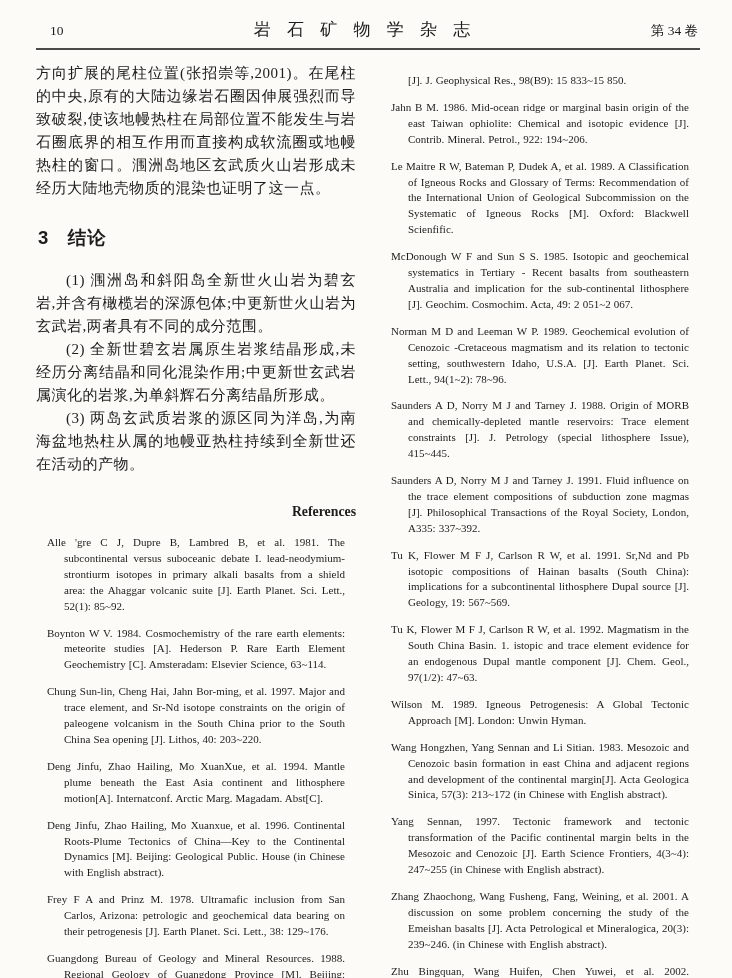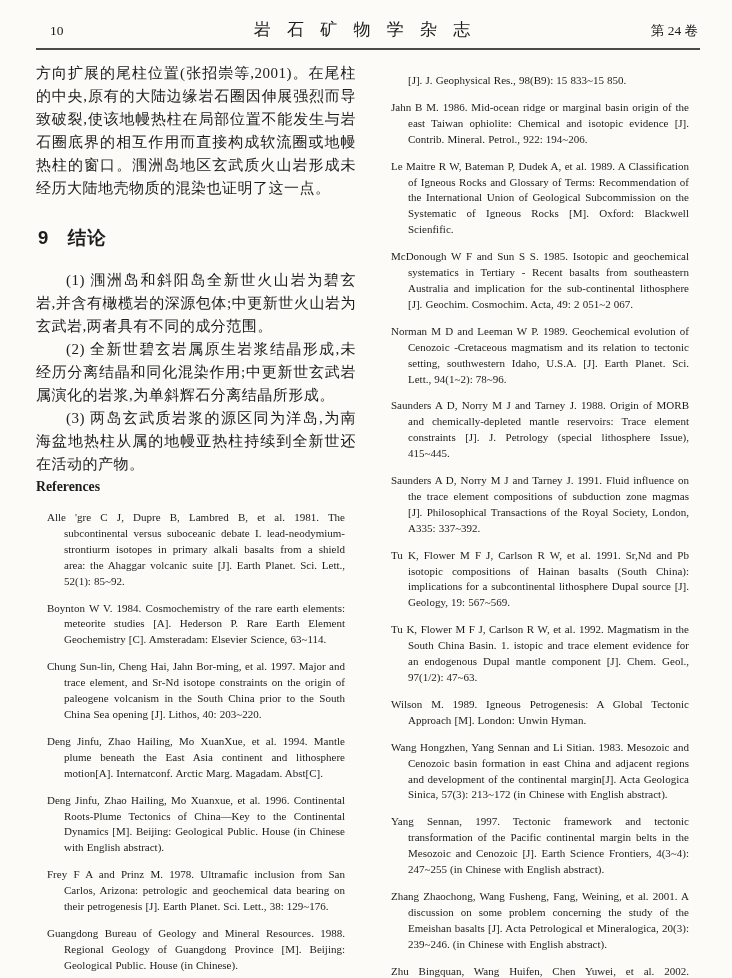--- a/index.html
+++ b/index.html
@@ -68,23 +68,24 @@
   .section-heading {
     margin: 25px 0 19px 2px;
     font-family: "Liberation Sans", sans-serif;
     font-size: 18.5px;
     font-weight: 600;
     letter-spacing: 1px;
     white-space: pre;
   }
   
   .ref-heading {
-    margin: 3px 0 15px 0;
+    margin: 28px 0 15px 0;
     font-size: 13.8px;
     font-weight: 700;
+    text-align: right;
   }
   
   .ref {
     margin: 11px;
     font-size: 11px;
     line-height: 15.9px;
     text-align: justify;
     padding-left: 17px;
     text-indent: -17px;
     word-spacing: 0.4px;
@@ -94,29 +95,29 @@
   }
 </style>
 </head>
 <body>
 
 <div class="page">
 
   <header class="page-header">
     <span class="page-num">10</span>
     <span class="journal-title">岩 石 矿 物 学 杂 志</span>
-    <span class="volume">第 24 卷</span>
+    <span class="volume">第 34 卷</span>
   </header>
 
   <main class="columns">
 
     <section class="col col-left">
       <p class="cn-body">方向扩展的尾柱位置(张招崇等,2001)。在尾柱的中央,原有的大陆边缘岩石圈因伸展强烈而导致破裂,使该地幔热柱在局部位置不能发生与岩石圈底界的相互作用而直接构成软流圈或地幔热柱的窗口。涠洲岛地区玄武质火山岩形成未经历大陆地壳物质的混染也证明了这一点。</p>
 
-      <h2 class="section-heading">9   结论</h2>
+      <h2 class="section-heading">3   结论</h2>
 
       <p class="cn-body indent">(1) 涠洲岛和斜阳岛全新世火山岩为碧玄岩,并含有橄榄岩的深源包体;中更新世火山岩为玄武岩,两者具有不同的成分范围。</p>
       <p class="cn-body indent">(2) 全新世碧玄岩属原生岩浆结晶形成,未经历分离结晶和同化混染作用;中更新世玄武岩属演化的岩浆,为单斜辉石分离结晶所形成。</p>
       <p class="cn-body indent">(3) 两岛玄武质岩浆的源区同为洋岛,为南海盆地热柱从属的地幔亚热柱持续到全新世还在活动的产物。</p>
 
       <h3 class="ref-heading">References</h3>
 
       <p class="ref">Alle 'gre C J, Dupre B, Lambred B, et al. 1981. The subcontinental versus suboceanic debate I. lead-neodymium-strontiurm isotopes in primary alkali basalts from a shield area: the Ahaggar volcanic suite [J]. Earth Planet. Sci. Lett., 52(1): 85~92.</p>
       <p class="ref">Boynton W V. 1984. Cosmochemistry of the rare earth elements: meteorite studies [A]. Hederson P. Rare Earth Element Geochemistry [C]. Amsteradam: Elsevier Science, 63~114.</p>
       <p class="ref">Chung Sun-lin, Cheng Hai, Jahn Bor-ming, et al. 1997. Major and trace element, and Sr-Nd isotope constraints on the origin of paleogene volcanism in the South China prior to the South China Sea opening [J]. Lithos, 40: 203~220.</p>

